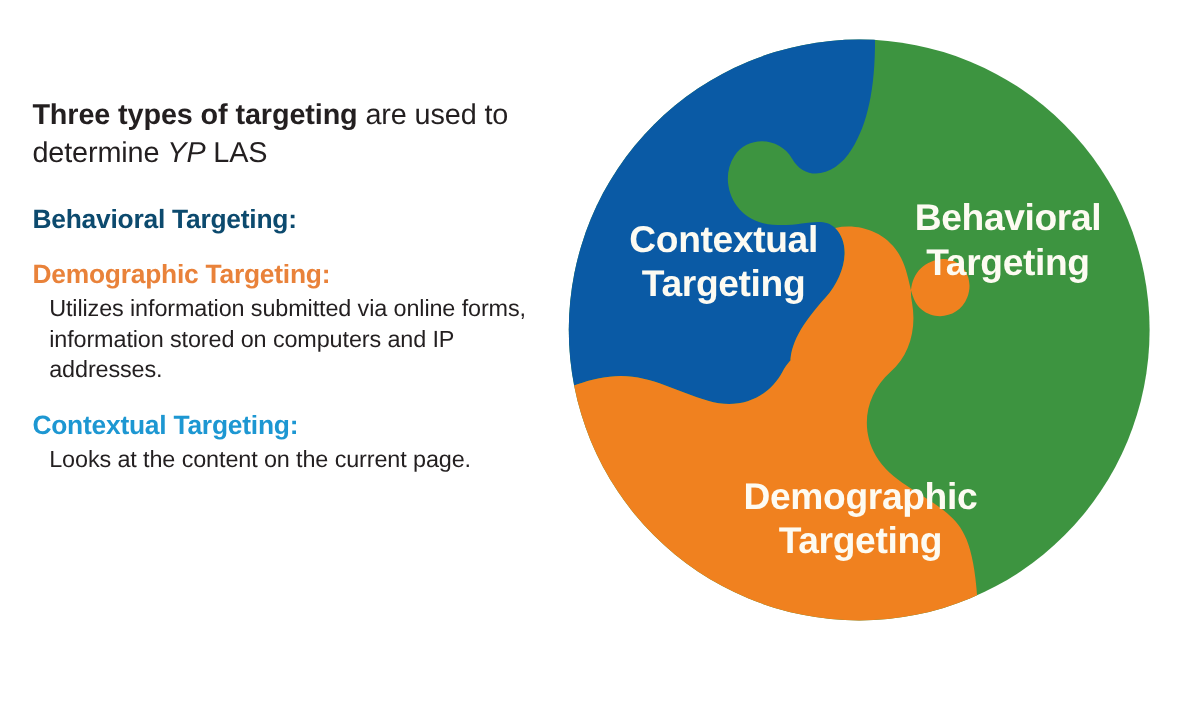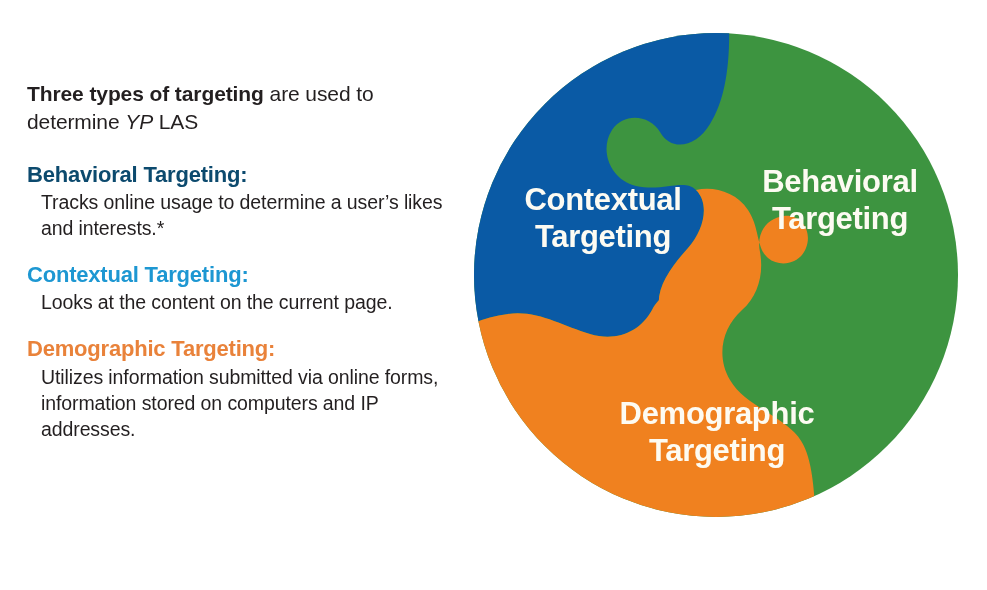--- a/index.html
+++ b/index.html
@@ -18,21 +18,21 @@
 
   
   #text-panel {
     position: absolute;
     left: 27px;
     top: 80px;
     width: 420px;
   }
 
   .intro {
-    font-size: 21px;
+    font-size: 24px;
     line-height: 1.33;
     color: #231f20;
     margin: 0 0 26px 0;
     letter-spacing: -0.1px;
   }
   .intro .strong { font-weight: bold; }
   .intro .ital   { font-style: italic; }
 
   .block { margin: 0 0 20px 0; }
   .block:last-child { margin-bottom: 0; }
@@ -79,31 +79,30 @@
 <body>
 
 <div id="text-panel">
 
   <p class="intro">
     <span class="strong">Three types of targeting</span><span> are used to determine </span><span class="ital">YP</span><span> LAS</span>
   </p>
 
   <div class="block">
     <h3 class="block-head c-behavioral">Behavioral Targeting:</h3>
-    <p class="block-body">Tracks online usage to determine a user’s likes and interests.*</p>
+  </div>
+
+  <div class="block">
+    <h3 class="block-head c-demographic">Demographic Targeting:</h3>
+    <p class="block-body">Utilizes information submitted via online forms, information stored on computers and IP addresses.</p>
   </div>
 
   <div class="block">
     <h3 class="block-head c-contextual">Contextual Targeting:</h3>
     <p class="block-body">Looks at the content on the current page.</p>
-  </div>
-
-  <div class="block">
-    <h3 class="block-head c-demographic">Demographic Targeting:</h3>
-    <p class="block-body">Utilizes information submitted via online forms, information stored on computers and IP addresses.</p>
   </div>
 
 </div>
 
 <div id="puzzle-figure">
   <svg id="puzzle-svg" viewBox="0 0 510 510" xmlns="http://www.w3.org/2000/svg">
 
     <defs>
       <clipPath id="circle-clip">
         <circle cx="252" cy="255" r="242"></circle>

